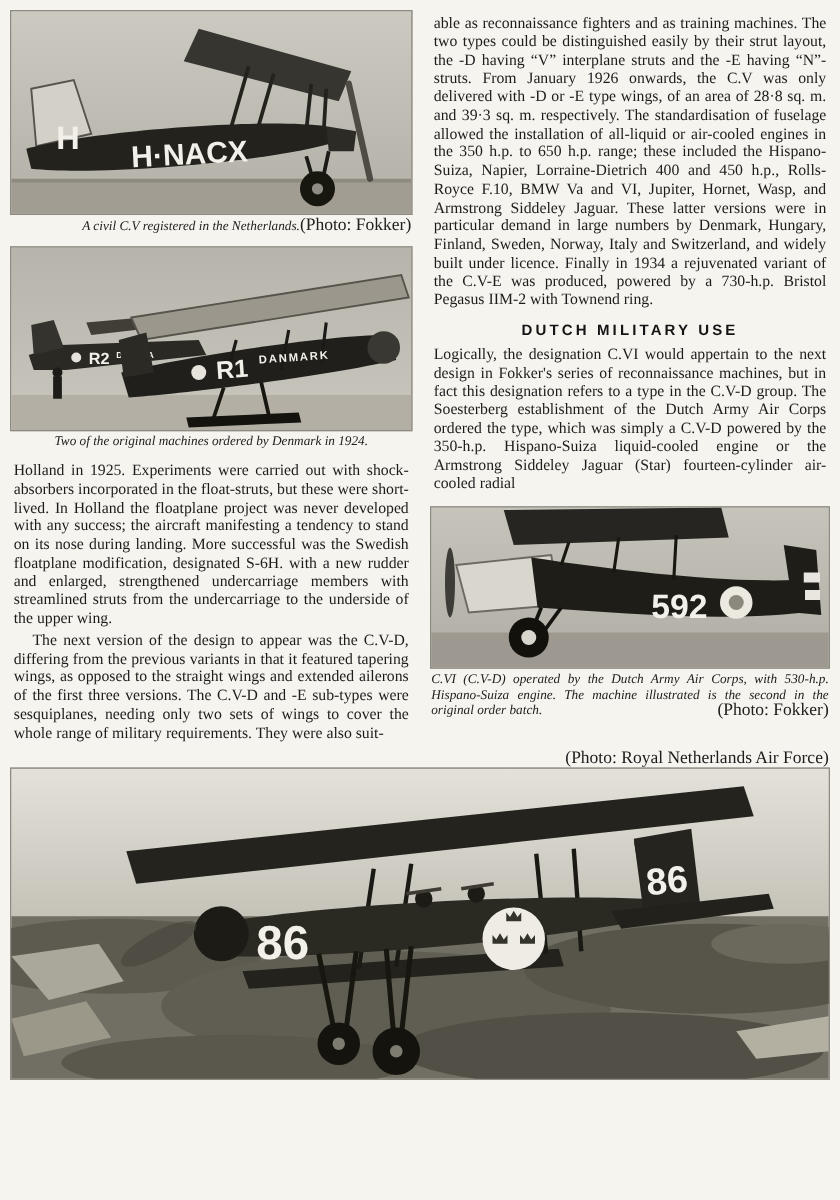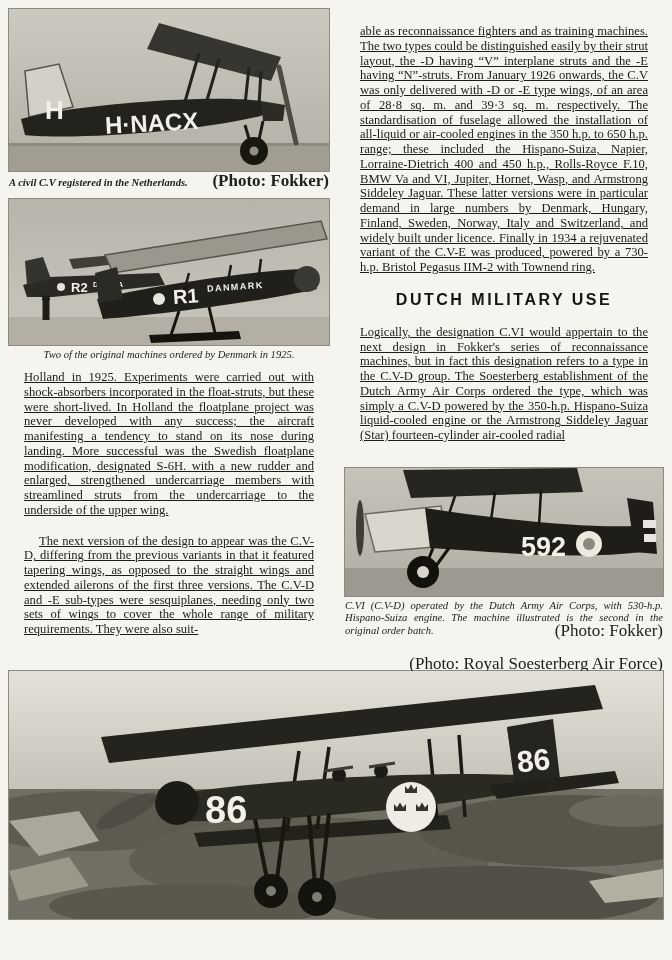--- a/index.html
+++ b/index.html
@@ -19,37 +19,36 @@
   .col-right{width:320px;flex:0 0 320px;}
   figure{margin:0;padding:0;}
   .photo{display:block;border:1px solid #8d8a82;background:#b9b6ae;}
   .cap{
     font-style:italic;
     font-size:10.6px;
     line-height:12.5px;
     margin:3px 1px 0 1px;
     color:#20201e;
   }
-  .cap-row{display:flex;justify-content:space-between;align-items:baseline;font-weight:bold;}
-  .cap-credit{font-style:normal;font-size:17px;white-space:nowrap;}
+  .cap-row{display:flex;justify-content:flex-end;align-items:baseline;}
+  .cap-credit{font-style:normal;font-size:14px;white-space:nowrap;}
   .cap-center{text-align:center;}
   .cap-just{text-align:justify;}
   .cap-just .cap-credit{float:right;margin-left:10px;}
   p.body{
     font-size:12.6px;
     line-height:14.75px;
     text-align:justify;
-    margin:16px;
-    text-decoration:underline;
+    margin:3px;
   }
   p.body.first{margin-top:9px;}
   p.body.indent{text-indent:15px;}
   h2.section{
     font-family:"Liberation Sans","DejaVu Sans",sans-serif;
-    font-size:16px;
+    font-size:12px;
     font-weight:bold;
     letter-spacing:2.5px;
     text-align:center;
     margin:10px 0 5px 0;
     color:#141414;
   }
   .gap-sm{height:8px;}
   .wide-cap{
     font-style:italic;
     font-size:10.6px;
@@ -138,21 +137,21 @@
             <path d="M86,74 L108,68 L114,100 L90,104 Z" fill="#2b2a24"></path>
             <circle cx="298" cy="80" r="13" fill="#3a3832"></circle>
             <path d="M180,74 L172,104 M222,66 L216,98 M252,60 L248,92" stroke="#1b1a16" stroke-width="2.5"></path>
             <circle cx="150" cy="100" r="6" fill="#e6e4dc"></circle>
             <text class="svgtxt" x="164" y="104" font-size="20" transform="rotate(-4 180 98)">R1</text>
             <text class="svgtxt" x="198" y="92" font-size="9" letter-spacing="1.5" transform="rotate(-4 210 90)">DANMARK</text>
             <path d="M170,112 L162,136 M200,108 L206,134" stroke="#17160f" stroke-width="3"></path>
             <path d="M140,136 L230,132 L232,140 L142,144 Z" fill="#14130e"></path>
           </g>
         </svg>
-        <figcaption class="cap cap-center">Two of the original machines ordered by Denmark in 1925.</figcaption>
+        <figcaption class="cap cap-center">Two of the original machines ordered by Denmark in 1924.</figcaption>
       </figure>
 
       <p class="body first">Holland in 1925. Experiments were carried out with shock-absorbers incorporated in the float-struts, but these were short-lived. In Holland the floatplane project was never developed with any success; the aircraft manifesting a tendency to stand on its nose during landing. More successful was the Swedish floatplane modification, designated S-6H. with a new rudder and enlarged, strengthened undercarriage members with streamlined struts from the undercarriage to the underside of the upper wing.</p>
       <p class="body indent">The next version of the design to appear was the C.V-D, differing from the previous variants in that it featured tapering wings, as opposed to the straight wings and extended ailerons of the first three versions. The C.V-D and -E sub-types were sesquiplanes, needing only two sets of wings to cover the whole range of military requirements. They were also suit-</p>
     </div>
 
     <div class="col-right">
 
       <p class="body">able as reconnaissance fighters and as training machines. The two types could be distinguished easily by their strut layout, the -D having “V” interplane struts and the -E having “N”-struts. From January 1926 onwards, the C.V was only delivered with -D or -E type wings, of an area of 28·8 sq. m. and 39·3 sq. m. respectively. The standardisation of fuselage allowed the installation of all-liquid or air-cooled engines in the 350 h.p. to 650 h.p. range; these included the Hispano-Suiza, Napier, Lorraine-Dietrich 400 and 450 h.p., Rolls-Royce F.10, BMW Va and VI, Jupiter, Hornet, Wasp, and Armstrong Siddeley Jaguar. These latter versions were in particular demand in large numbers by Denmark, Hungary, Finland, Sweden, Norway, Italy and Switzerland, and widely built under licence. Finally in 1934 a rejuvenated variant of the C.V-E was produced, powered by a 730-h.p. Bristol Pegasus IIM-2 with Townend ring.</p>
 
@@ -199,21 +198,21 @@
         </svg>
         <figcaption class="cap cap-just">
           <span>C.VI (C.V-D) operated by the Dutch Army Air Corps, with 530-h.p. Hispano-Suiza engine. The machine illustrated is the second in the original order batch.</span>
           <span class="cap-credit">(Photo: Fokker)</span>
         </figcaption>
       </figure>
     </div>
   </div>
 
   <div class="wide-cap">
-    <span class="cap-credit">(Photo: Royal Soesterberg Air Force)</span>
+    <span class="cap-credit">(Photo: Royal Netherlands Air Force)</span>
   </div>
 
   <figure>
     <svg class="photo" width="654" height="248" viewBox="0 0 654 248">
       <defs>
         <linearGradient id="haze" x1="0" y1="0" x2="0" y2="1">
           <stop offset="0" stop-color="#e3e1d9"></stop>
           <stop offset="1" stop-color="#c2bfb5"></stop>
         </linearGradient>
       </defs>

